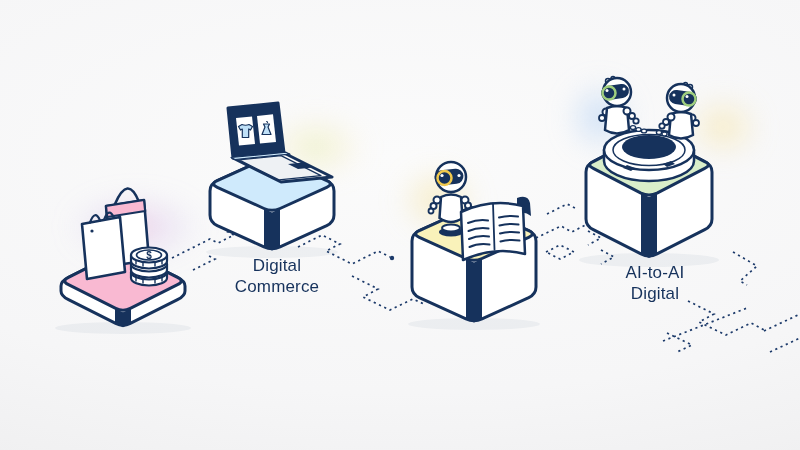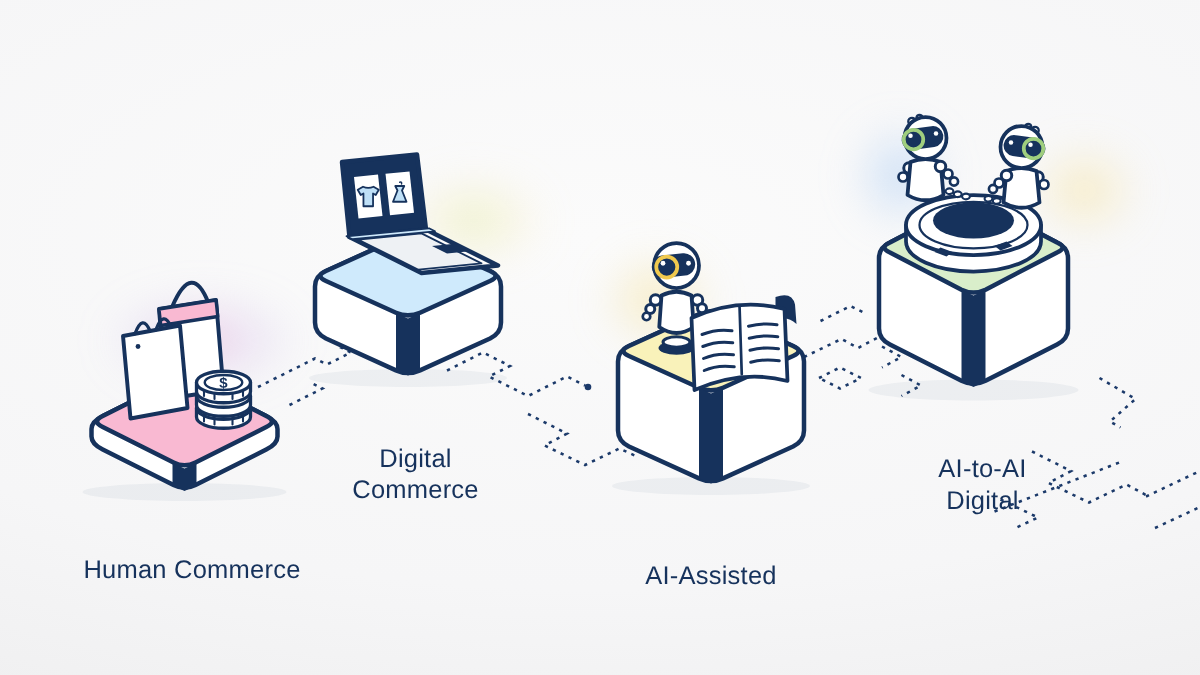--- a/index.html
+++ b/index.html
@@ -7,21 +7,21 @@
     position:relative;width:800px;height:450px;overflow:hidden;
     background:radial-gradient(130% 95% at 50% 35%, #fbfbfb 0%, #f6f6f7 55%, #ebebec 100%);
     font-family:"Liberation Sans","DejaVu Sans",sans-serif;
   }
   .glow{position:absolute;filter:blur(14px);border-radius:50%;pointer-events:none;}
   #connector-layer{position:absolute;left:0;top:0;}
   .stage{position:absolute;}
   .stage svg{display:block;}
   .stage-label{
     position:absolute;text-align:center;color:#16325c;
-    font-size:17px;line-height:1.24;font-weight:400;letter-spacing:.15px;margin-top:40px;
+    font-size:17px;line-height:1.24;font-weight:400;letter-spacing:.15px;
   }
   .coin-dollar{font-family:"Liberation Sans","DejaVu Sans",sans-serif;font-weight:bold;}
 </style>
 </head>
 <body>
 
 <div id="canvas">
 
   <div class="glow" style="left:68px;top:196px;width:134px;height:62px;background:radial-gradient(closest-side,rgba(244,160,205,.55),rgba(186,160,230,.22),transparent);"></div>
   <div class="glow" style="left:268px;top:118px;width:96px;height:58px;background:radial-gradient(closest-side,rgba(205,232,150,.55),rgba(250,230,150,.25),transparent);"></div>
@@ -76,21 +76,20 @@
         <path d="M79,104 V110 A18,7.5 0 0 0 115,110 V104" fill="#ffffff" stroke="#16325c" stroke-width="2.2"></path>
         <ellipse cx="97" cy="104" rx="18" ry="7.5" fill="#ffffff" stroke="#16325c" stroke-width="2.2"></ellipse>
         <path d="M79,95 V101 A18,7.5 0 0 0 115,101 V95" fill="#ffffff" stroke="#16325c" stroke-width="2.2"></path>
         <path d="M84,99 V104 M91,101 V106 M103,101 V106 M110,99 V104" stroke="#16325c" stroke-width="1.4" fill="none"></path>
         <ellipse cx="97" cy="95" rx="18" ry="7.5" fill="#ffffff" stroke="#16325c" stroke-width="2.2"></ellipse>
         <ellipse cx="97" cy="95" rx="12.5" ry="5" fill="#ffffff" stroke="#16325c" stroke-width="1.6"></ellipse>
         <text class="coin-dollar" x="97" y="98.6" font-size="10" fill="#16325c" text-anchor="middle">$</text>
       </g>
     </svg>
   </div>
-  <div class="stage-label" style="left:28px;top:329px;width:200px;">Human Commerce</div>
 
   <div class="stage" style="left:202px;top:98px;width:150px;height:210px;">
     <svg width="150" height="210" viewBox="0 0 150 210" stroke-linecap="round" stroke-linejoin="round">
       <ellipse cx="70" cy="154" rx="66" ry="6" fill="rgba(22,50,92,0.05)"></ellipse>
       <g>
         <path fill="#ffffff" stroke="#16325c" stroke-width="3" d="M78,61.5 L124.7,82.7 Q132,86 132,93 L132,117 Q132,124 124.7,127.7 L78,148.9 Q70,152.5 62,148.9 L15.3,127.7 Q8,124 8,117 L8,93 Q8,86 15.3,82.7 L62,61.5 Q70,58 78,61.5 Z"></path>
         <path stroke="#16325c" stroke-width="3" d="M78,61.5 L124.7,82.7 Q132,86 124.7,89.3 L78,110.5 Q70,114 62,110.5 L15.3,89.3 Q8,86 15.3,82.7 L62,61.5 Q70,58 78,61.5 Z" fill="#cfeafc"></path>
         <path fill="#16325c" d="M62,110.8 L70,114.4 L78,110.8 L78,148.8 L70,152.4 L62,148.8 Z"></path>
       </g>
       <g>
@@ -146,21 +145,20 @@
           <path d="M65,91 Q74,87 85,88.5"></path>
             <path d="M65.5,99 Q74,95 85.5,96.5"></path>
           <path d="M95,69.5 Q105,67 114,68.5"></path>
             <path d="M95.5,77.5 Q105,75 114.5,76.5"></path>
           <path d="M96,85.5 Q105,83 115,84.5"></path>
             <path d="M96.5,93.5 Q105,91 115.5,92.5"></path>
         </g>
       </g>
     </svg>
   </div>
-  <div class="stage-label" style="left:394px;top:333px;width:160px;">AI-Assisted</div>
 
   <div class="stage" style="left:575px;top:62px;width:160px;height:245px;">
     <svg width="160" height="245" viewBox="0 0 160 245" stroke-linecap="round" stroke-linejoin="round">
       <ellipse cx="74" cy="198" rx="70" ry="7" fill="rgba(22,50,92,0.05)"></ellipse>
       <g>
         <path fill="#ffffff" stroke="#16325c" stroke-width="3" d="M82,74.8 L129.7,99.7 Q137,103 137,110 L137,157 Q137,164 129.7,167.7 L82,191.9 Q74,195.9 66,191.9 L18.3,167.7 Q11,164 11,157 L11,110 Q11,103 18.3,99.7 L66,74.8 Q74,71 82,74.8 Z"></path>
         <path stroke="#16325c" stroke-width="3" d="M82,74.8 L129.7,99.7 Q137,103 129.7,106.3 L82,131.1 Q74,135 66,131.1 L18.3,106.3 Q11,103 18.3,99.7 L66,74.8 Q74,71 82,74.8 Z" fill="#d9eeca"></path>
         <path fill="#16325c" d="M66,131.4 L74,135 L82,131.4 L82,192.4 L74,196 L66,192.4 Z"></path>
       </g>
       <g>

